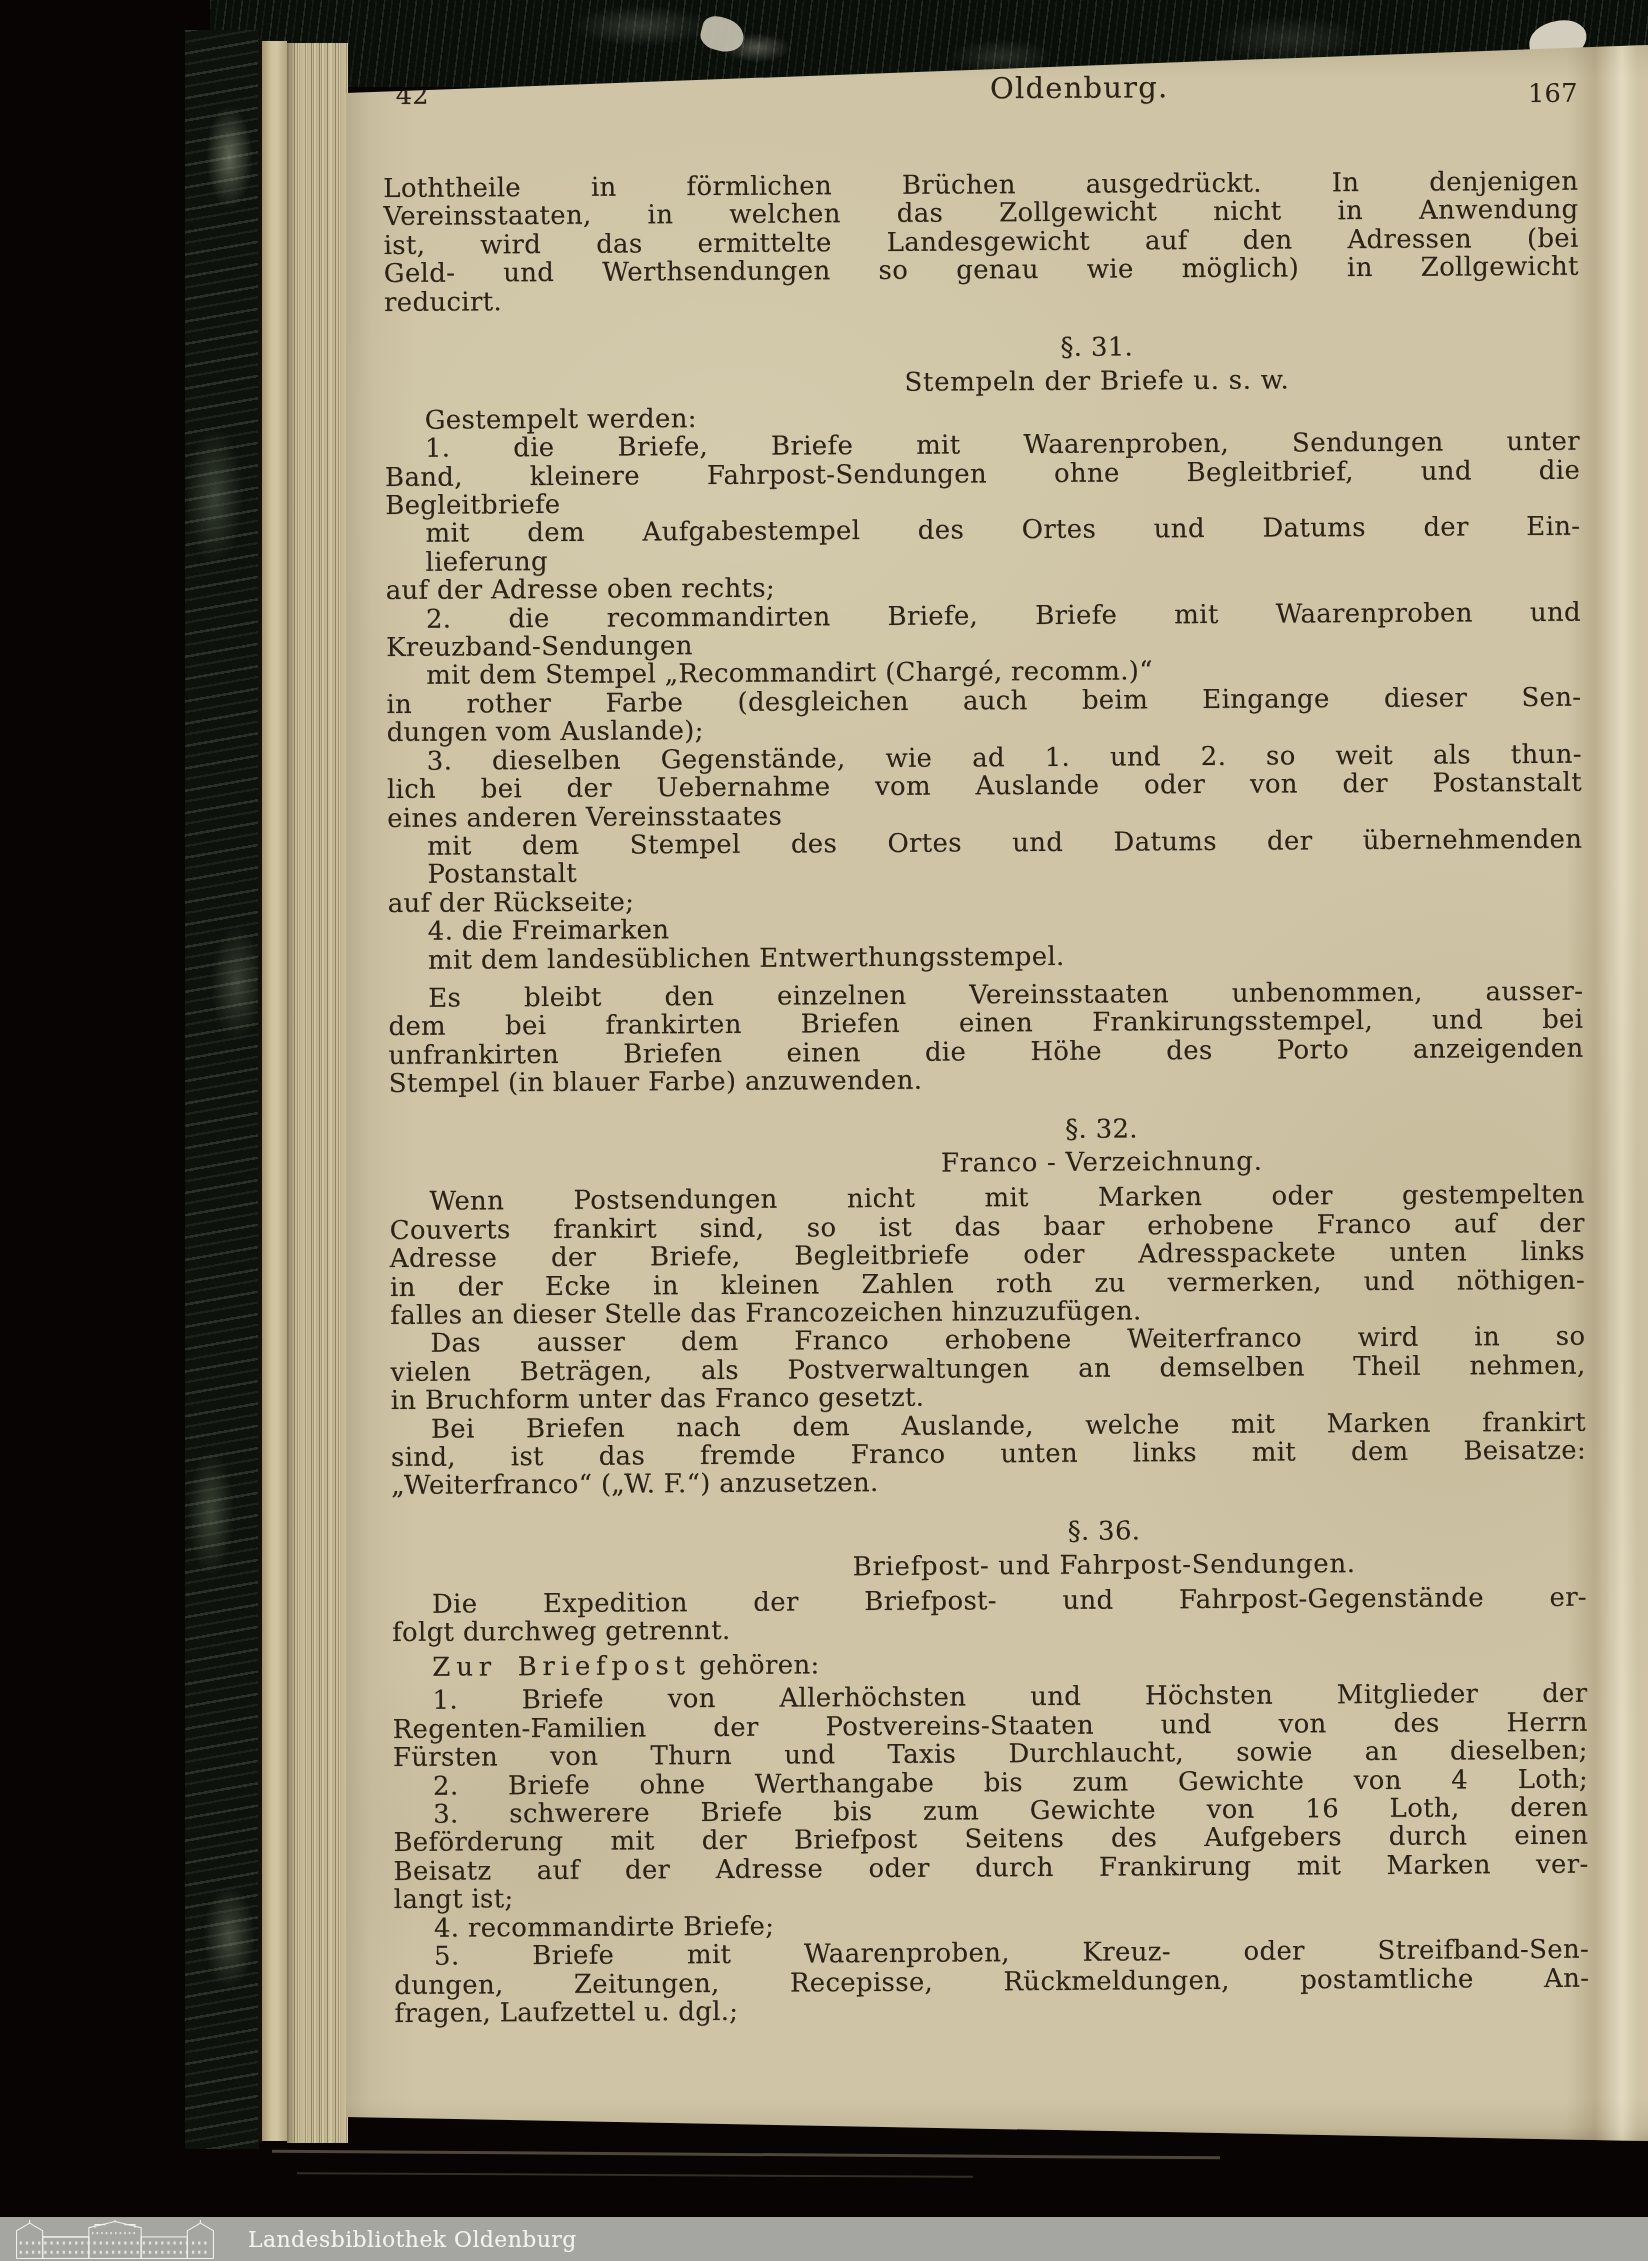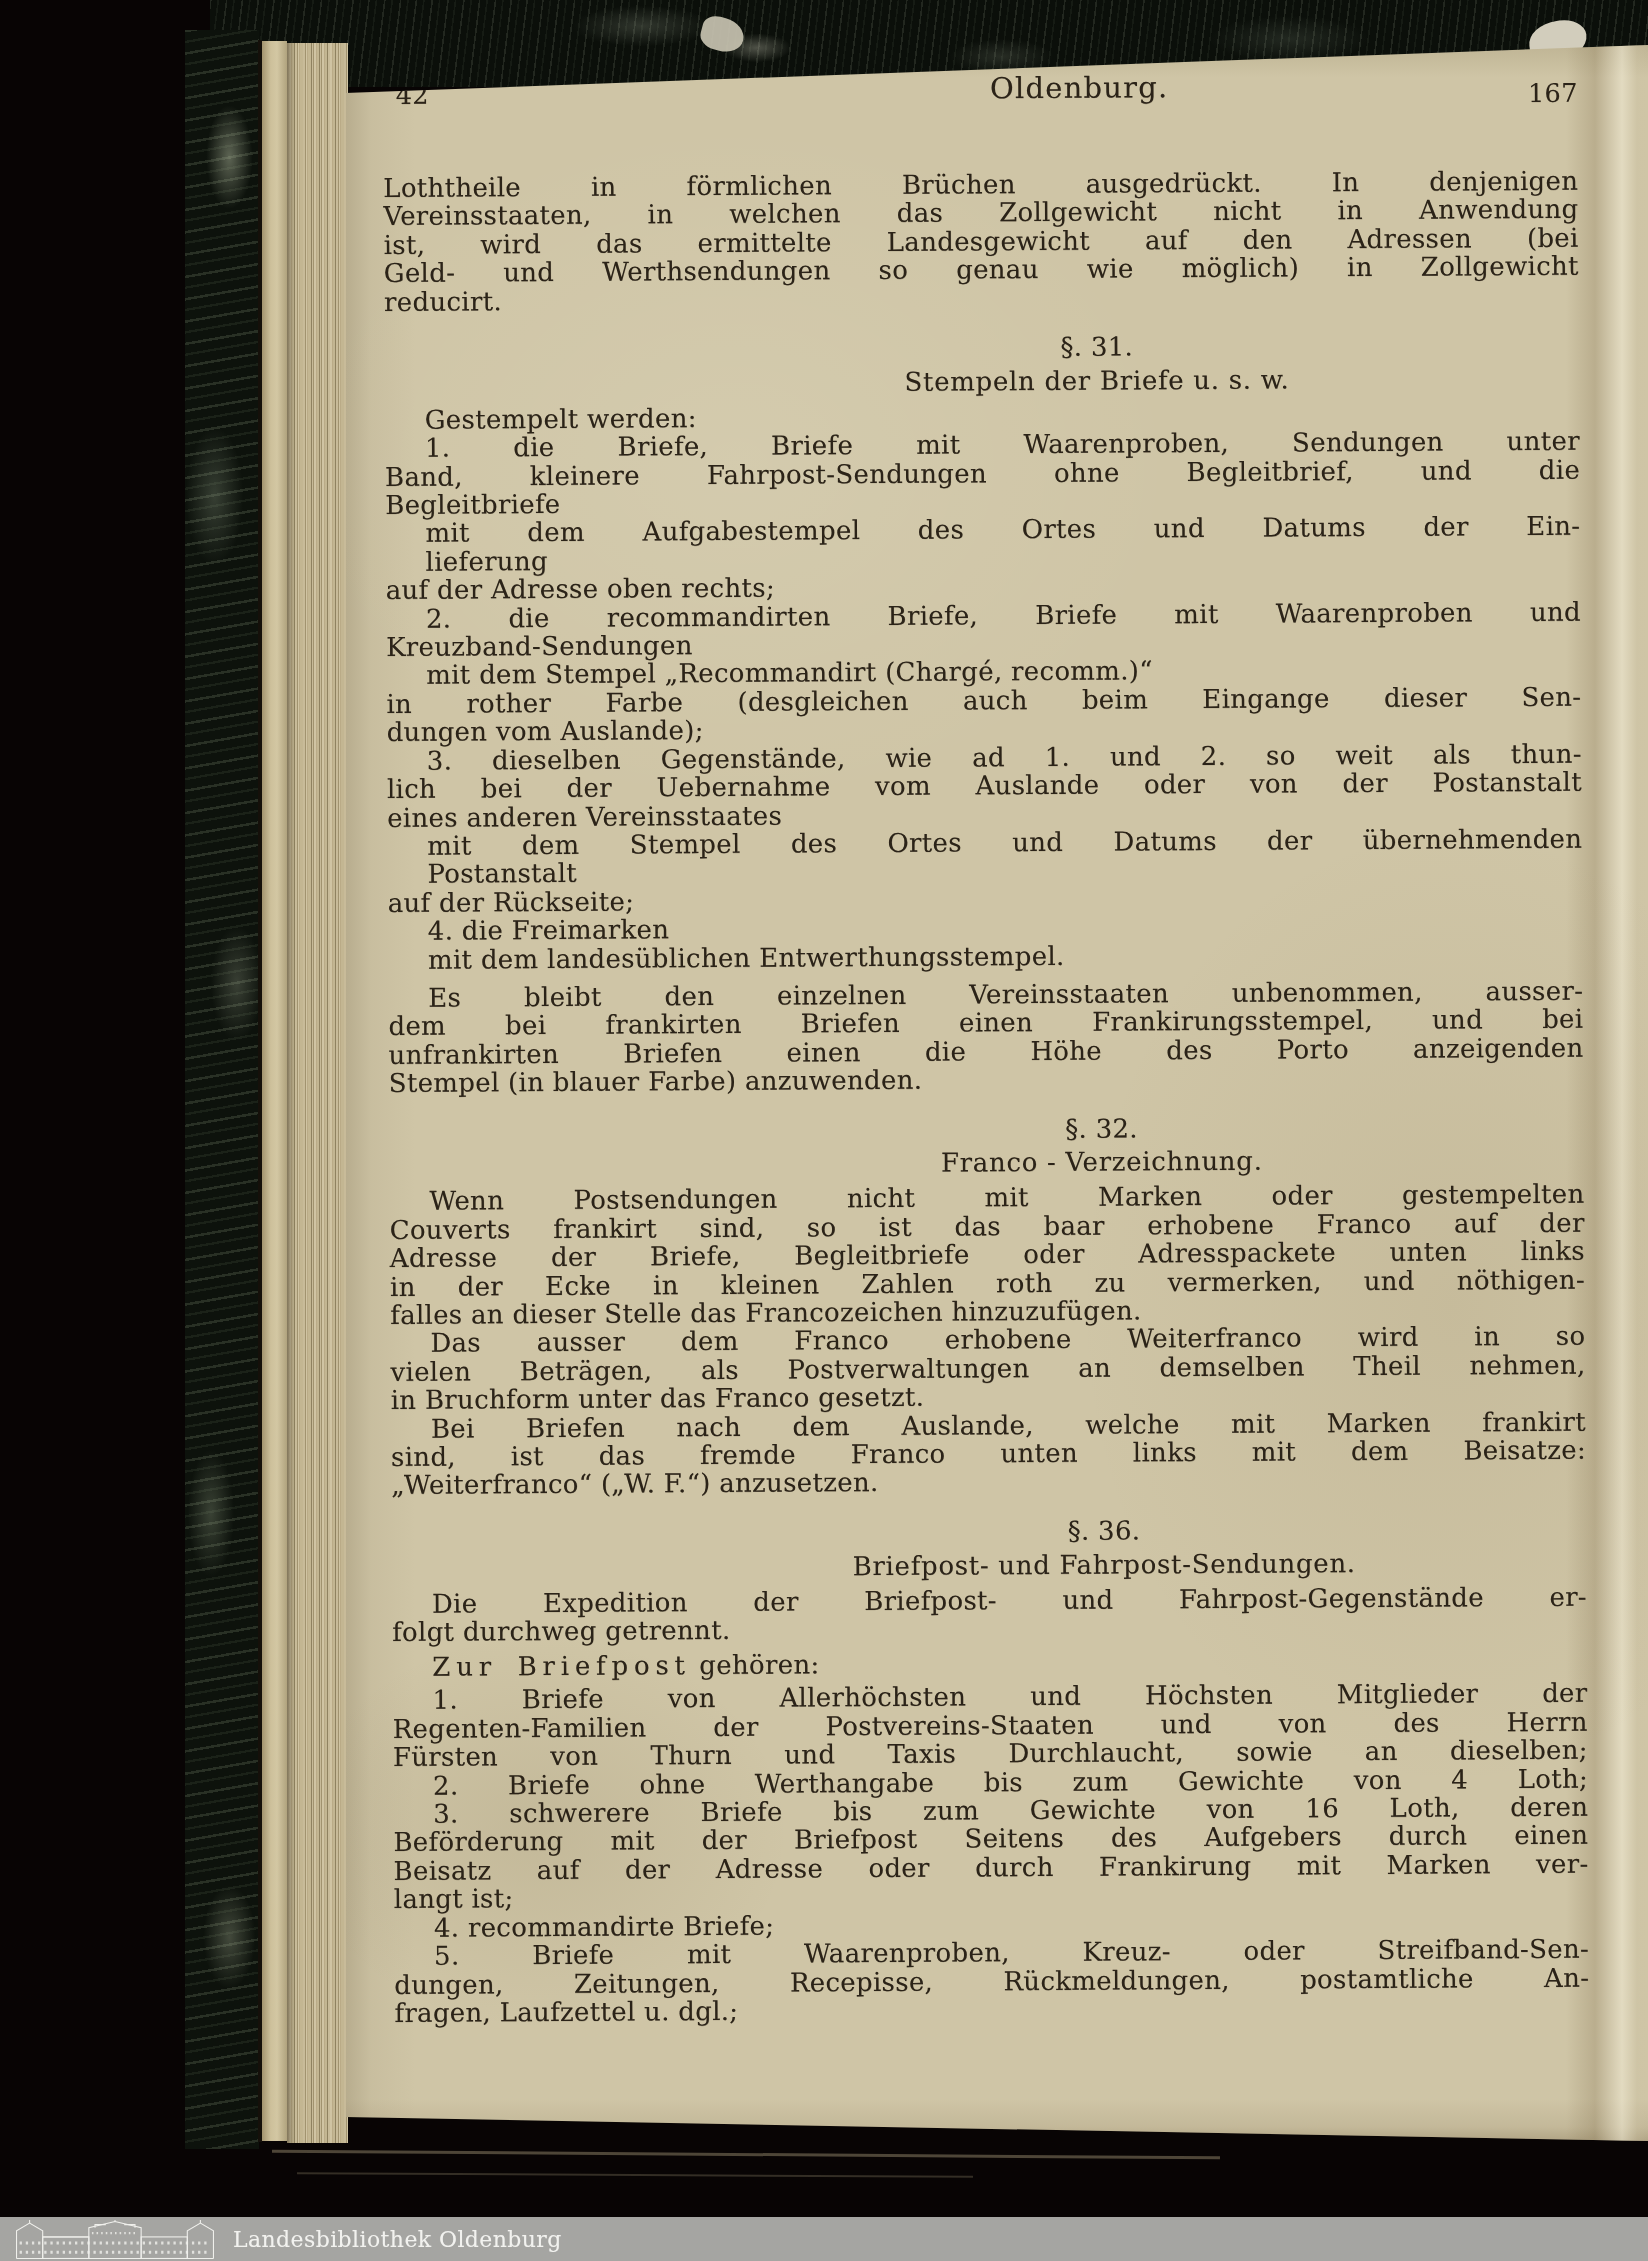--- a/index.html
+++ b/index.html
@@ -76,21 +76,21 @@
   .line.j{text-align-last:justify;}
   .line.e{text-align-last:left;}
   .line.i{text-indent:40px;}
   .line.i2{padding-left:40px;}
   .sp{letter-spacing:5.8px;word-spacing:6.6px;}
 
   
   .footer{position:absolute;left:0;top:2217px;width:1649px;height:45px;z-index:6;
     background:#a5a5a2;display:flex;align-items:center;}
   .logo{margin-left:15px;height:40px;width:auto;flex:0 0 auto;}
-  .footer-label{margin-left:18px;color:#f2f2ef;font-size:22px;letter-spacing:0.4px;
+  .footer-label{margin-left:33px;color:#f2f2ef;font-size:22px;letter-spacing:0.4px;
     font-family:"DejaVu Serif","Liberation Serif",serif;text-shadow:0 0 0.8px rgba(255,255,255,0.3);}
 </style>
 </head>
 <body>
 
 <div id="scene">
   <div class="cover-top"></div>
   <div class="marble-strip"></div>
   <div class="edge-shadow"></div>
   <div class="edge-light"></div>

